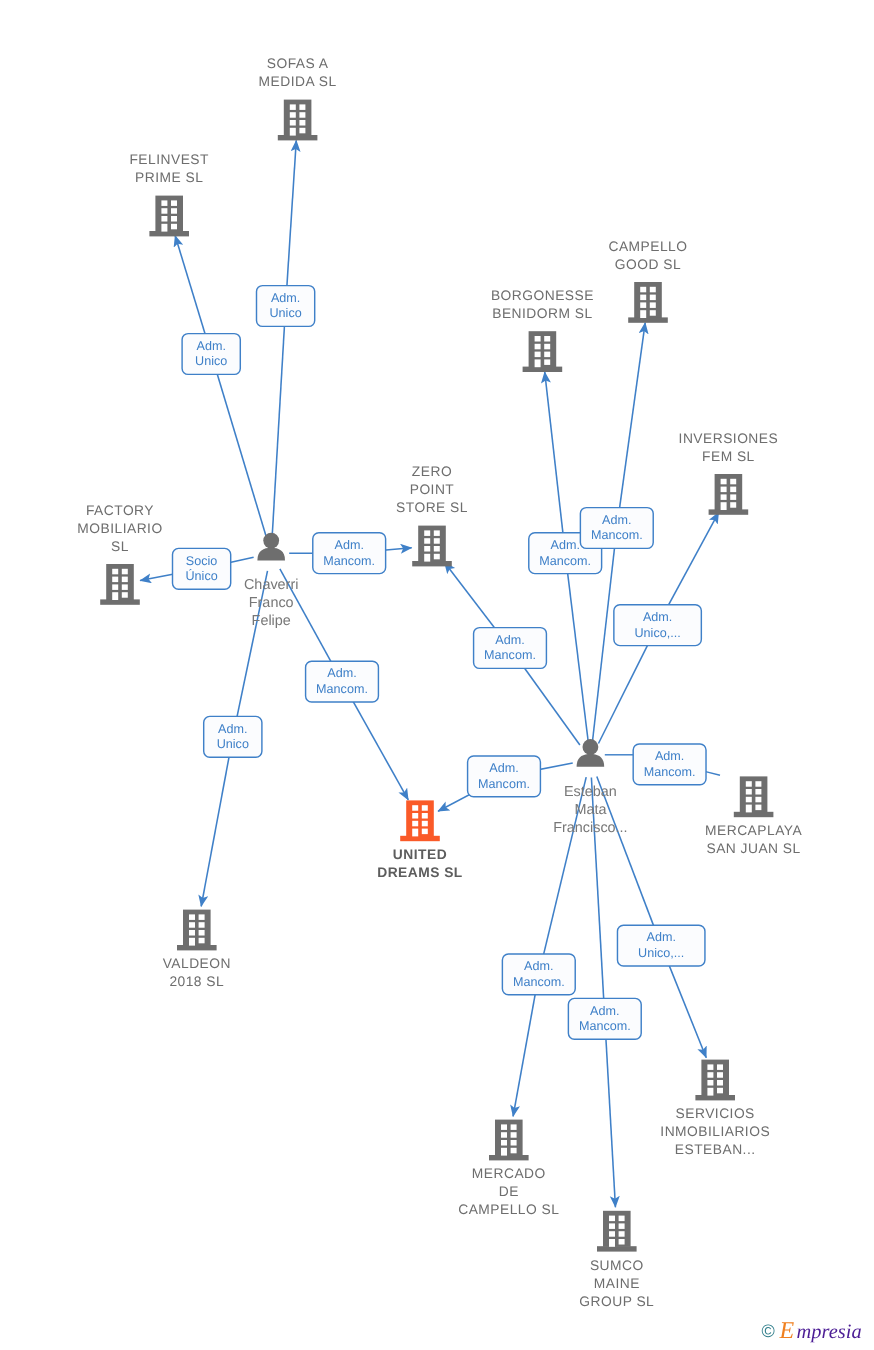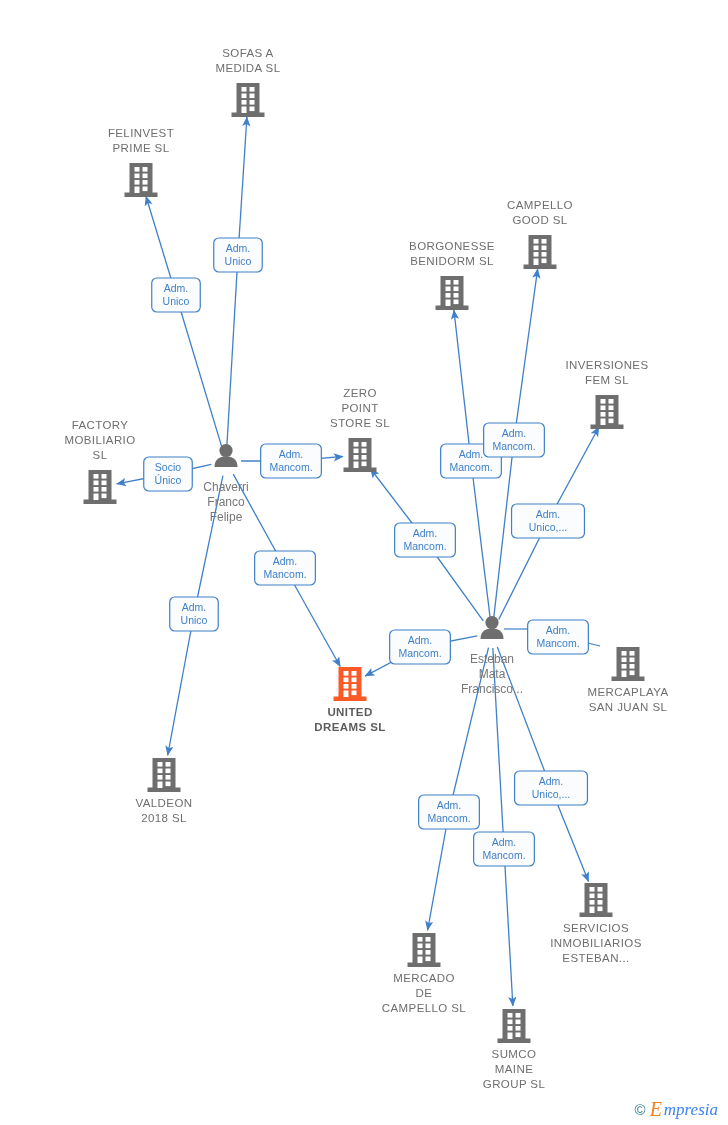--- a/index.html
+++ b/index.html
@@ -88,21 +88,21 @@
     font-family: "Liberation Serif", serif;
     font-style: italic;
     font-size: 20px;
     color: #f08020;
     line-height: 1;
   }
   #watermark .wm-rest {
     font-family: "Liberation Serif", serif;
     font-style: italic;
     font-size: 17px;
-    color: #3b82f6;
+    color: #4c1d95;
     line-height: 1;
     margin-left: -2px;
   }
 </style>
 </head>
 <body>
 
 <svg id="graph" viewBox="0 0 728 1125">
   <defs>
     <marker id="arrowhead" markerWidth="9" markerHeight="9" refX="7.2" refY="3.2" orient="auto" markerUnits="strokeWidth">

